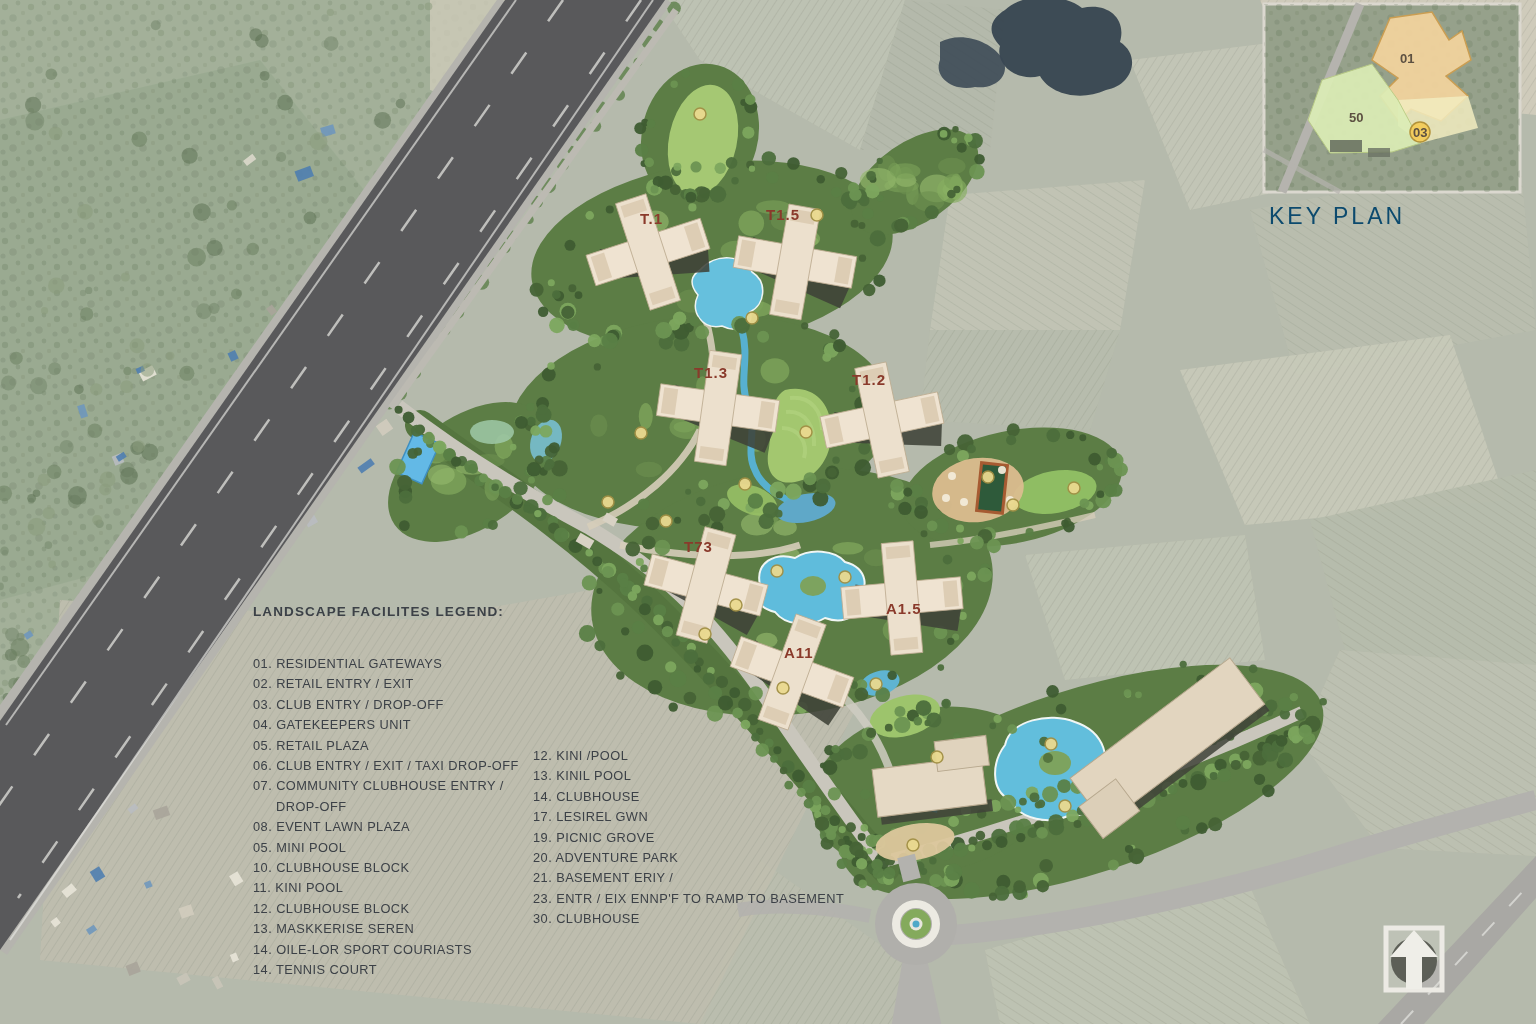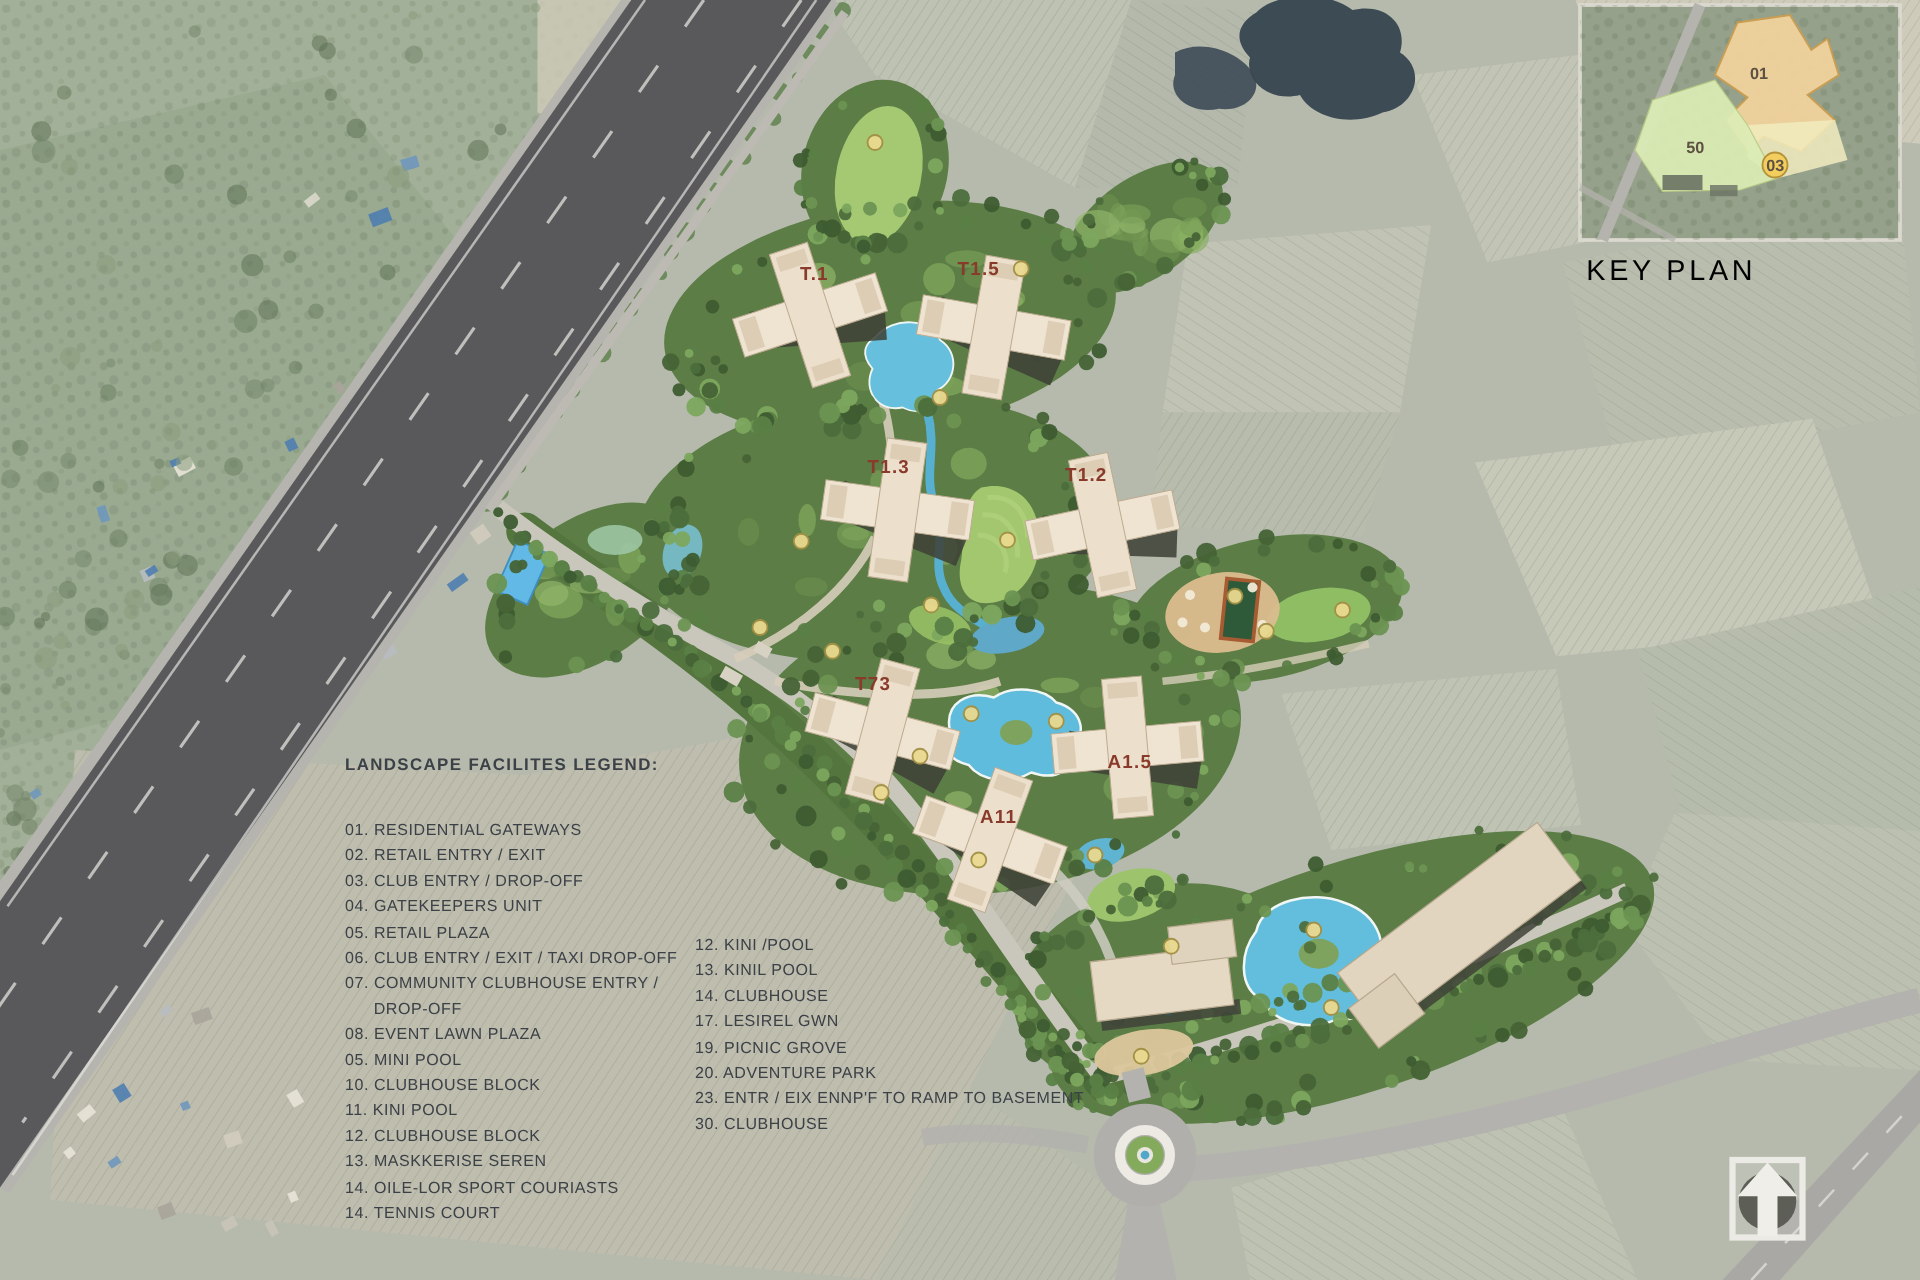--- a/index.html
+++ b/index.html
@@ -1,26 +1,26 @@
 <!DOCTYPE html>
 <html><head>
 <meta charset="utf-8">
 <style>
   html,body{margin:0;padding:0;background:#888;}
   #stage{position:relative;width:1536px;height:1024px;overflow:hidden;
          font-family:"Liberation Sans",sans-serif;background:#b2b6a8;}
   #scene{position:absolute;left:0;top:0;}
-  .legend{position:absolute;left:253px;top:604px;color:#3c4147;z-index:5;margin-left:23px;}
+  .legend{position:absolute;left:253px;top:604px;color:#3c4147;z-index:5;}
   .legend-title{font-size:13.5px;font-weight:700;letter-spacing:1.1px;}
   .legend-col{position:absolute;white-space:nowrap;}
   .legend-col1{left:0;top:50px;}
   .legend-col2{left:280px;top:142px;}
   .legend-item{font-size:12.8px;font-weight:400;letter-spacing:.45px;line-height:20.4px;}
   .legend-item .cont{display:block;padding-left:23px;}
-  .keyplan-label{position:absolute;left:1269px;top:203px;color:#000000;font-size:23px;
+  .keyplan-label{position:absolute;left:1269px;top:203px;color:#0c4a6e;font-size:23px;
                  font-weight:500;letter-spacing:3px;z-index:5;}
   text{font-family:"Liberation Sans",sans-serif;}
   .tower-label{font-size:15px;font-weight:700;fill:#8a3a2b;letter-spacing:1px;}
   .kp-num{font-size:13px;font-weight:700;fill:#5d5142;}
 </style>
 </head>
 <body>
 
 <div id="stage">
 
@@ -1162,20 +1162,21 @@
         <div class="legend-item">14. OILE-LOR SPORT COURIASTS</div>
         <div class="legend-item">14. TENNIS COURT</div>
       </div>
   <div class="legend-col legend-col2" id="legend-col-1">
         <div class="legend-item">12. KINI /POOL</div>
         <div class="legend-item">13. KINIL POOL</div>
         <div class="legend-item">14. CLUBHOUSE</div>
         <div class="legend-item">17. LESIREL GWN</div>
         <div class="legend-item">19. PICNIC GROVE</div>
         <div class="legend-item">20. ADVENTURE PARK</div>
+        <div class="legend-item">21. BASEMENT ERIY /</div>
         <div class="legend-item">23. ENTR / EIX ENNP'F TO RAMP TO BASEMENT</div>
         <div class="legend-item">30. CLUBHOUSE</div>
       </div>
 </div>
 
 <div class="keyplan-label">KEY PLAN</div>
 
 </div>
 
 </body></html>

